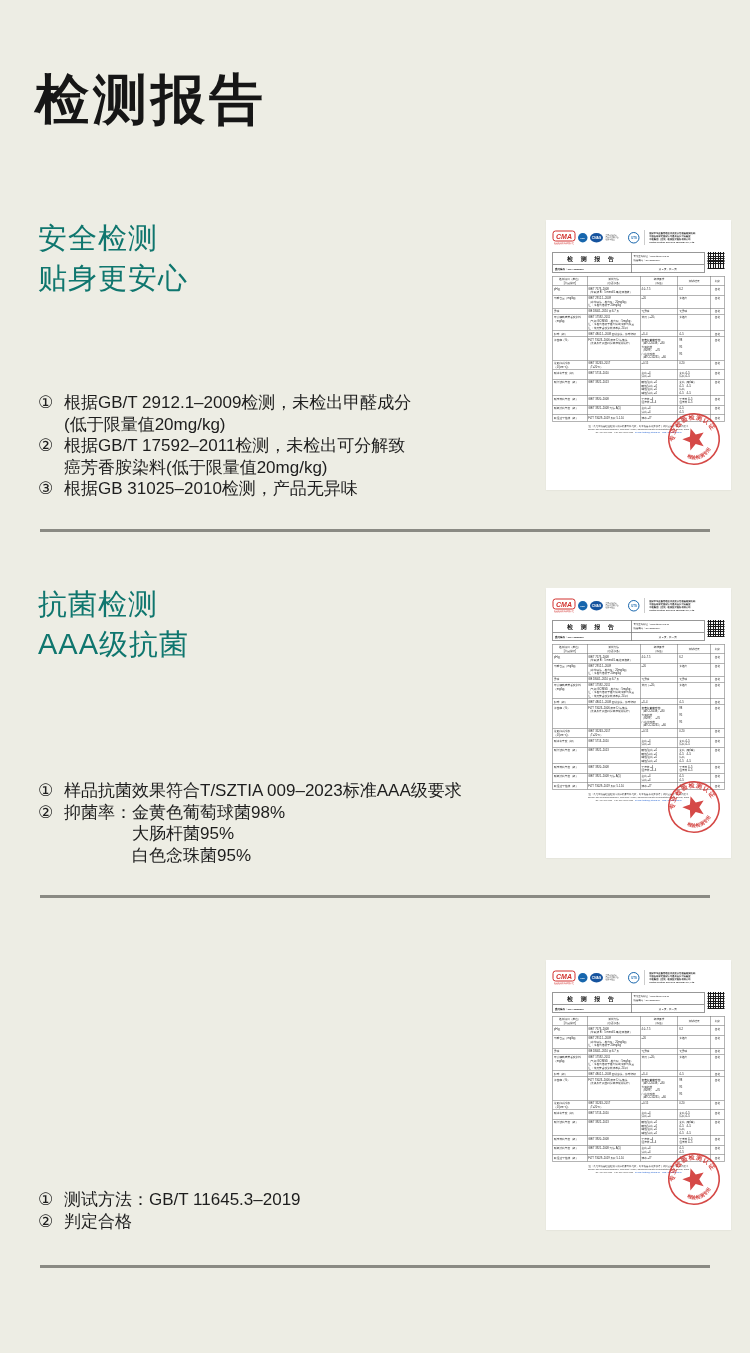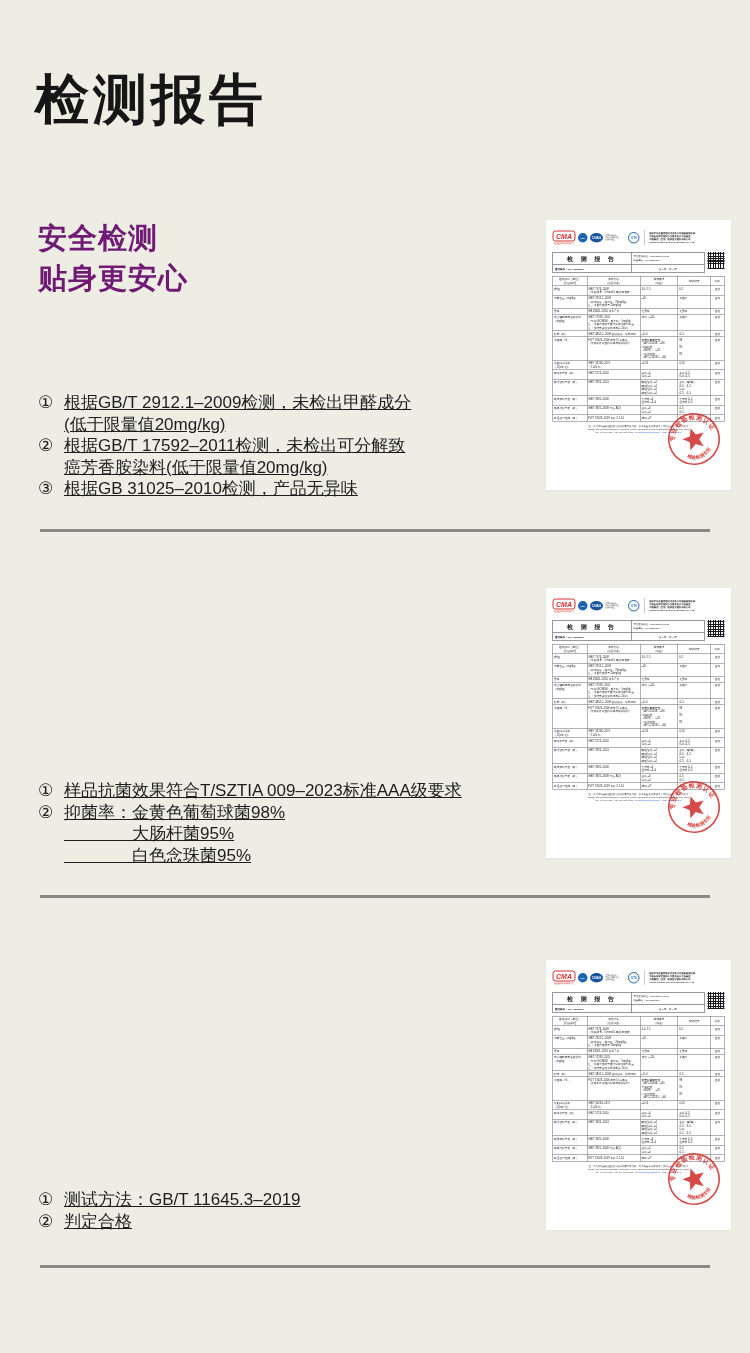--- a/index.html
+++ b/index.html
@@ -15,37 +15,37 @@
   }
   
   .page-title{
     position:absolute;left:35px;top:68px;
     font-size:54px;line-height:1.15;font-weight:600;
     letter-spacing:4px;color:#161616;
   }
   
   .section-title{
     position:absolute;left:38px;
-    font-size:29px;line-height:40px;font-weight:700;
-    color:#701a75;white-space:pre-line;letter-spacing:1px;
+    font-size:29px;line-height:40px;font-weight:400;
+    color:#0f766e;white-space:pre-line;letter-spacing:1px;
   }
   .st-1{top:218px;}
   .st-2{top:584px;}
   .st-3{top:956px;}
   
   .bullets{
     position:absolute;left:38px;width:482px;
     color:#1d1d1d;font-size:17px;line-height:21.5px;
   }
   .bl-1{top:392px;}
   .bl-2{top:780px;}
   .bl-3{top:1189px;}
   .bullet{display:flex;align-items:flex-start;}
   .bullet-marker{flex:0 0 26px;}
-  .bullet-text{flex:1;white-space:pre-line;text-decoration:underline;}
+  .bullet-text{flex:1;white-space:pre-line;}
   
   .divider{
     position:absolute;left:40px;width:670px;height:3px;
     background:#8A8A83;
   }
   .dv-1{top:529px;}
   .dv-2{top:895px;}
   .dv-3{top:1265px;}
   
   .report-slot{
@@ -341,20 +341,22 @@
       <span class="bullet-text">根据GB/T 17592–2011检测，未检出可分解致
 癌芳香胺染料(低于限量值20mg/kg)</span>
     </div>
     <div class="bullet">
       <span class="bullet-marker">③</span>
       <span class="bullet-text">根据GB 31025–2010检测，产品无异味</span>
     </div>
   </div>
   <div class="divider dv-1"></div>
 
+  <div class="section-title st-2">抗菌检测
+AAA级抗菌</div>
   <div class="report-slot rs-2">
   <div class="report">
     <div class="r-logos">
       <div class="cma-wrap">
         <div class="cma">CMA</div>
         <div class="cma-sub">检验检测机构资质认定</div>
       </div>
       <div class="circ ilac">ilac</div>
       <div class="cnas">CNAS</div>
       <div class="cnas-side">中国合格评定

